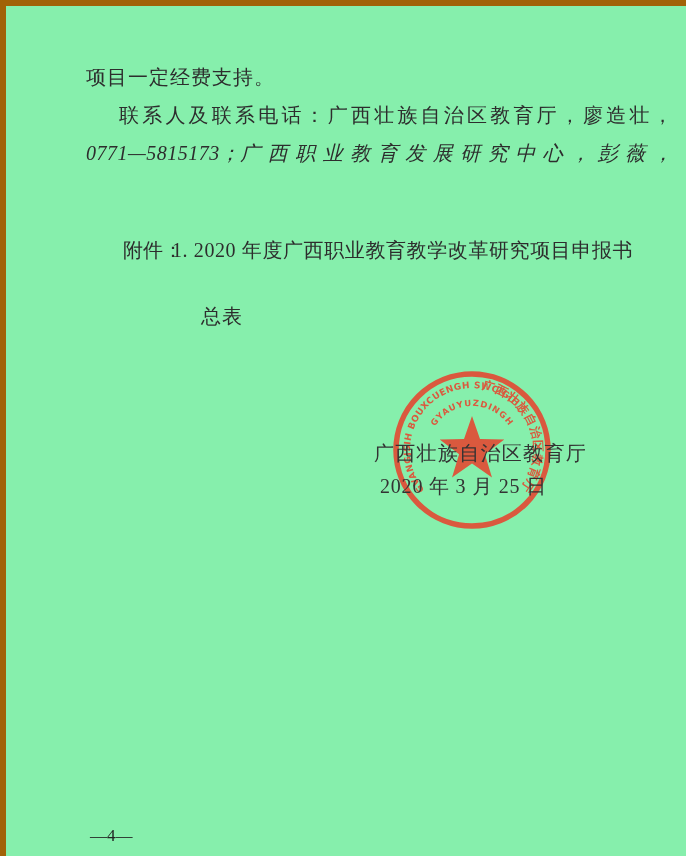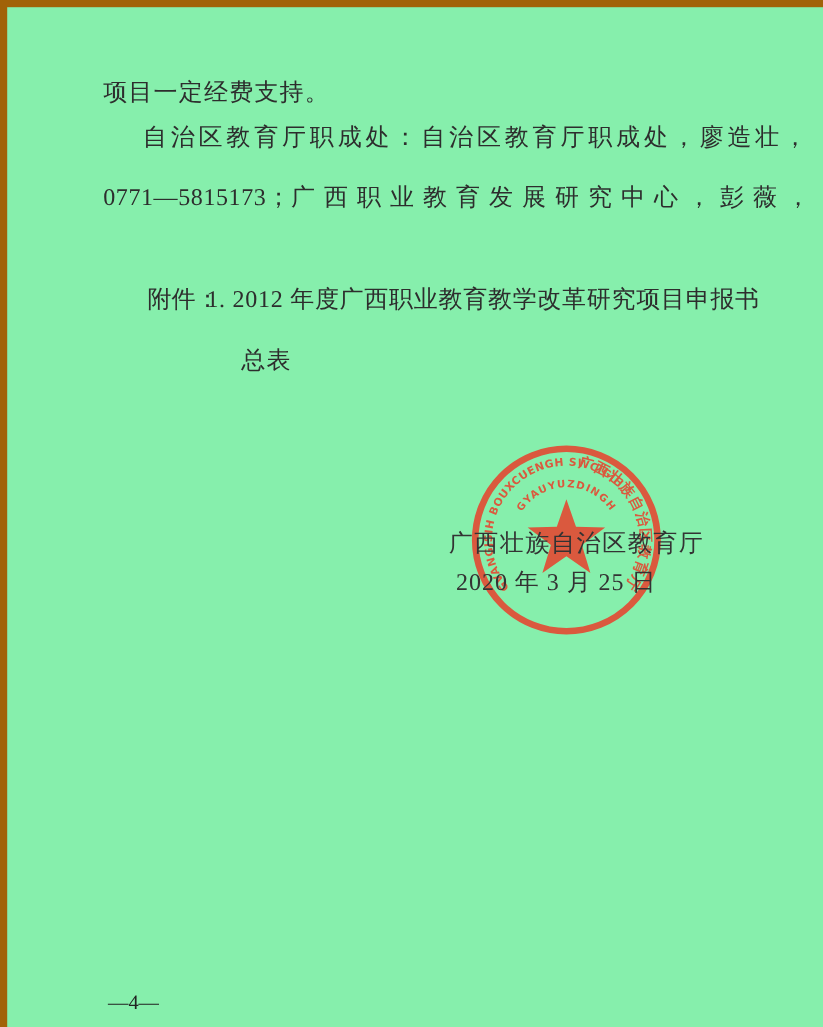--- a/index.html
+++ b/index.html
@@ -15,29 +15,29 @@
   }
   .tline {
     position: absolute;
     white-space: nowrap;
     font-size: 20px;
     line-height: 22px;
     color: #2d2d2d;
   }
   .l1 { top: 60px;  left: 80px;  letter-spacing: 1px; }
   .l2 { top: 98px;  left: 113px; letter-spacing: 3.2px; }
-  .l3 { top: 148px; left: 80px; }
+  .l3 { top: 136px; left: 80px; font-style: italic; }
   .l3 .phone  { letter-spacing: 0.5px; }
   .l3 .spread { letter-spacing: 7.5px; }
   .l4 { top: 174px; left: 80px; letter-spacing: 0.5px; }
 
   .a1 { top: 233px; left: 117px; letter-spacing: 0.6px; }
   .a1 .att-label { display: inline-block; width: 49px; letter-spacing: 0; }
   .a2 { top: 266px; left: 166px; letter-spacing: 0.6px; }
-  .a3 { top: 284px; left: 195px; letter-spacing: 1px; }
+  .a3 { top: 299px; left: 195px; letter-spacing: 1px; }
 
   .sig-agency { top: 436px; left: 368px; letter-spacing: 1.3px; color: #333333; z-index: 3; }
   .sig-date   { top: 469px; left: 374px; letter-spacing: 0.8px; color: #333333; z-index: 3; }
 
   .footer { top: 819px; left: 84px; font-size: 17px; letter-spacing: 0px; color: #222222; }
 
   .seal {
     position: absolute;
     left: 376px;
     top: 354px;
@@ -65,27 +65,27 @@
     font-weight: bold;
     letter-spacing: 1px;
   }
 </style>
 </head>
 <body>
 
 <div class="page">
 
   <div class="tline l1">项目一定经费支持。</div>
-  <div class="tline l2">自治区教育厅职成处：自治区教育厅职成处，廖造壮，</div>
+  <div class="tline l2">联系人及联系电话：广西壮族自治区教育厅，廖造壮，</div>
   <div class="tline l3">
     <span class="phone">0771—5815173；</span><span class="spread">广西职业教育发展研究中心，彭薇，</span>
   </div>
 
   <div class="tline a1">
-    <span class="att-label">附件：</span><span>1. 2012 年度广西职业教育教学改革研究项目申报书</span>
+    <span class="att-label">附件：</span><span>1. 2020 年度广西职业教育教学改革研究项目申报书</span>
   </div>
   <div class="tline a3">总表</div>
 
   <svg class="seal" viewBox="0 0 180 180" aria-hidden="true">
     <circle cx="90" cy="90" r="76" fill="none" stroke="#e6452f" stroke-width="5.5"></circle>
     <defs>
       <path id="ringPath" d="M 42.5,129.9 A 62,62 0 1 1 137.5,129.9" fill="none"></path>
       <path id="innerPath" d="M 51.9,68 A 44,44 0 0 1 128.1,68" fill="none"></path>
     </defs>
     <text class="ring-latin">

